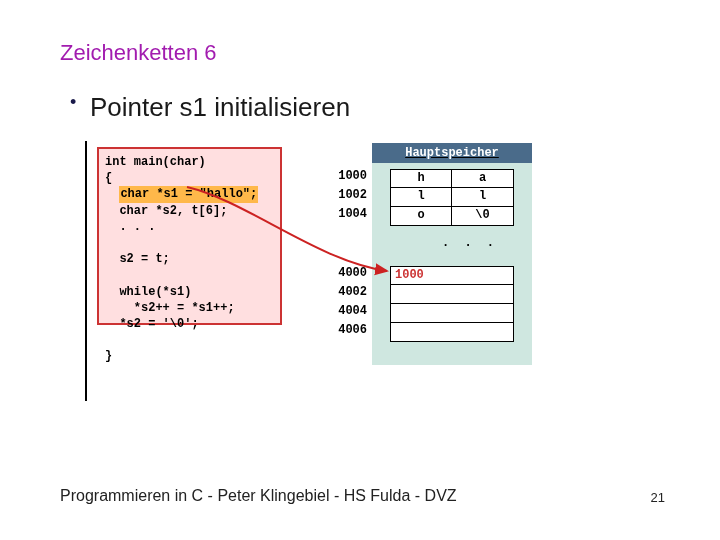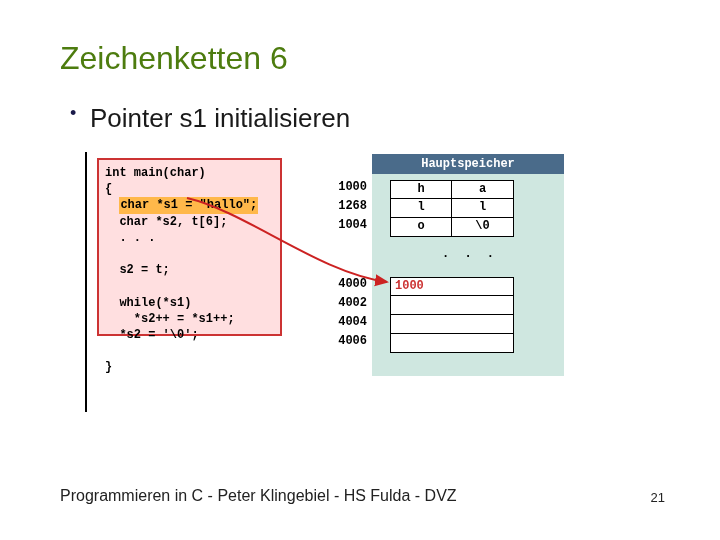--- a/index.html
+++ b/index.html
@@ -10,23 +10,23 @@
     font-family: Arial, Helvetica, sans-serif;
     position: relative;
     overflow: hidden;
   }
   .slide {
     padding: 40px 55px 20px 60px;
     position: relative;
     height: 100%;
   }
   .title {
-    font-size: 32px;
+    font-size: 22px;
     font-weight: normal;
-    color: #4d7c0f;
+    color: #a21caf;
     margin-bottom: 26px;
   }
   .bullet {
     font-size: 26px;
     color: #1a1a1a;
     padding-left: 30px;
     position: relative;
     margin-bottom: 18px;
   }
   .bullet::before {
@@ -62,21 +62,22 @@
   }
   .code-hl {
     background: #ffb84a;
     display: inline-block;
     padding: 0 1px;
   }
   .mem-panel {
     position: absolute;
     left: 285px;
     top: 2px;
-    width: 192px;
+    width: 160px;
+    text-decoration: underline;
   }
   .mem-header {
     background: #4a6b8a;
     color: #fff;
     font-family: "Courier New", monospace;
     font-weight: bold;
     font-size: 12px;
     text-align: center;
     padding: 3px 0;
   }
@@ -184,21 +185,21 @@
 <span></span>
 <span>  s2 = t;</span>
 <span></span>
 <span>  while(*s1)</span>
 <span>    *s2++ = *s1++;</span>
 <span>  *s2 = '\0';</span>
 <span></span>
 <span>}</span></div>
 
     <div class="mem-addr" style="left:240px; top:28px;">1000</div>
-    <div class="mem-addr" style="left:240px; top:47px;">1268</div>
+    <div class="mem-addr" style="left:240px; top:47px;">1002</div>
     <div class="mem-addr" style="left:240px; top:66px;">1004</div>
 
     <div class="mem-addr" style="left:240px; top:125px;">4000</div>
     <div class="mem-addr" style="left:240px; top:144px;text-align:right;">4002</div>
     <div class="mem-addr" style="left:240px; top:163px;">4004</div>
     <div class="mem-addr" style="left:240px; top:182px;">4006</div>
 
     <div class="mem-panel">
       <div class="mem-header">Hauptspeicher</div>
       <div class="mem-area">

